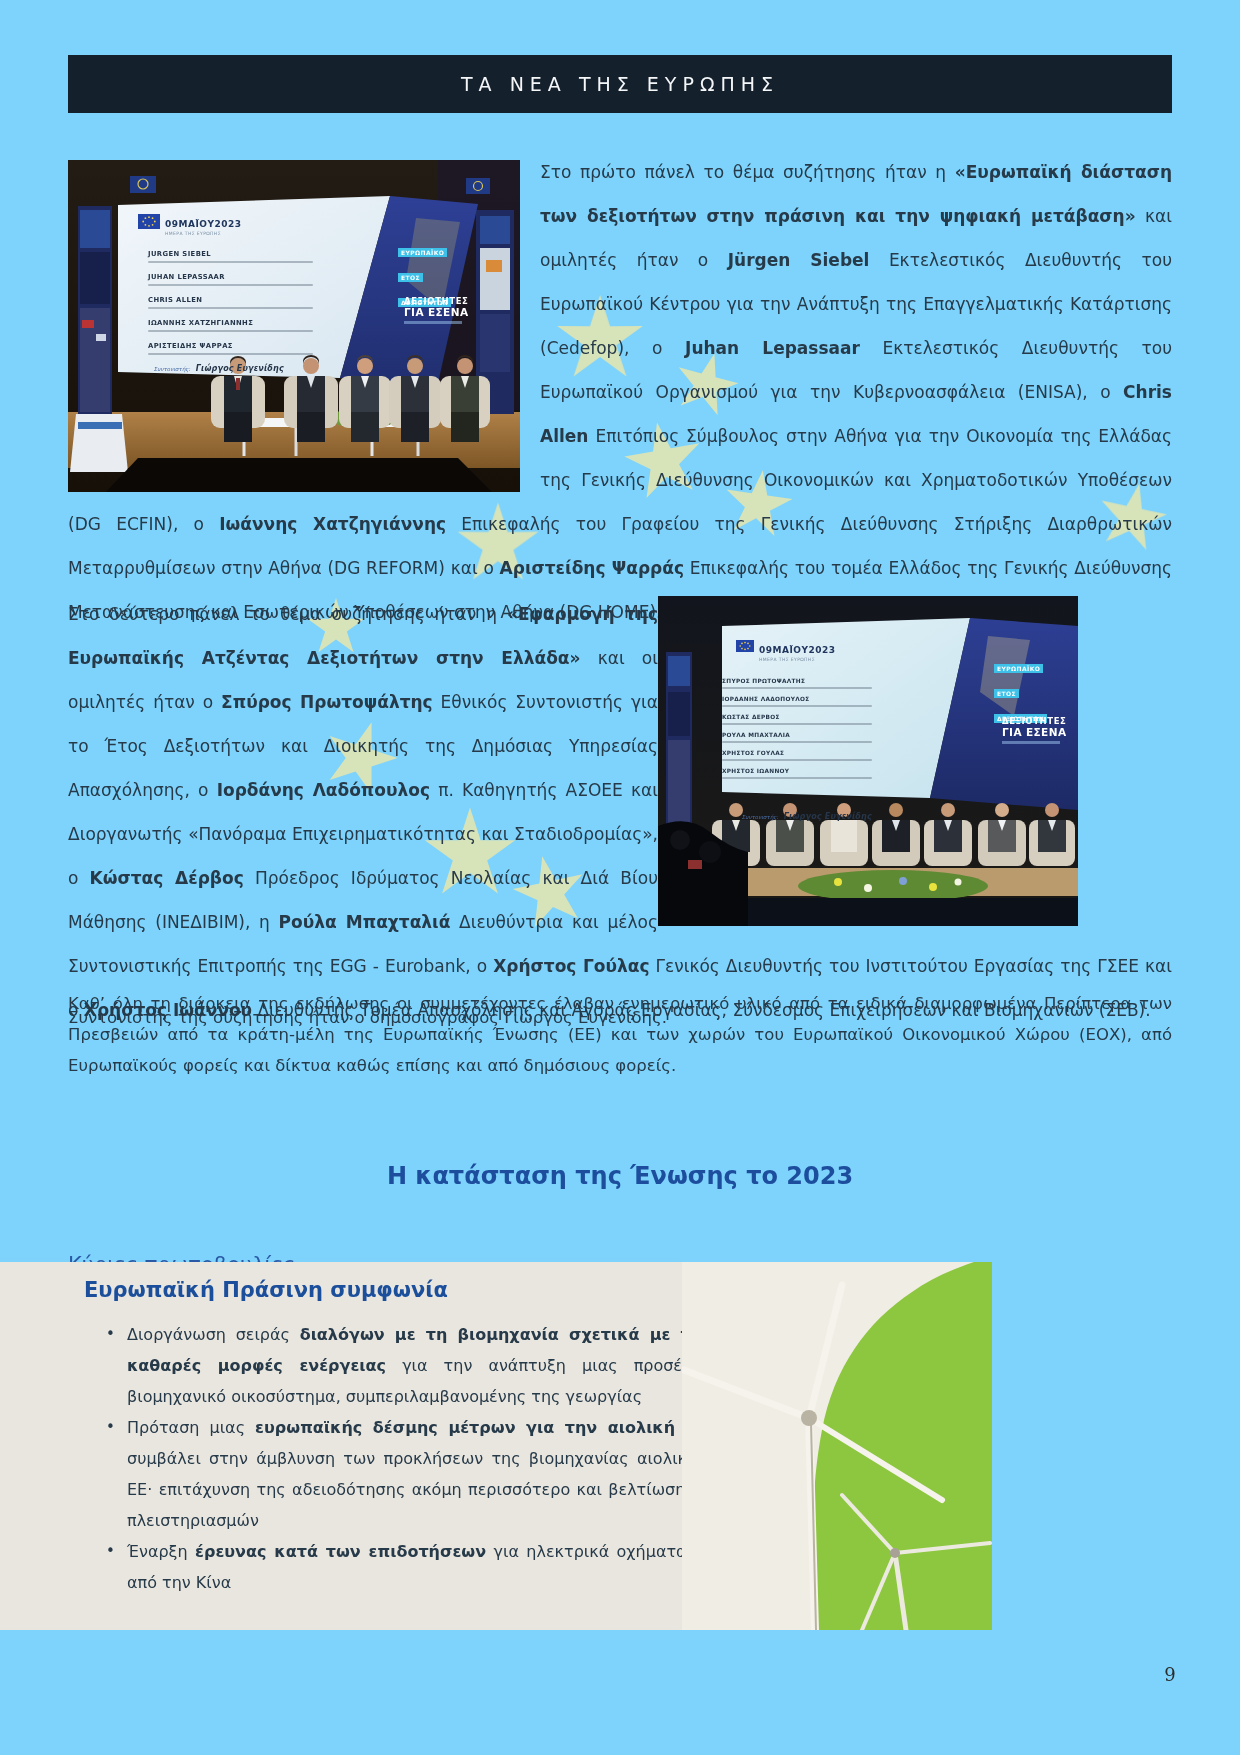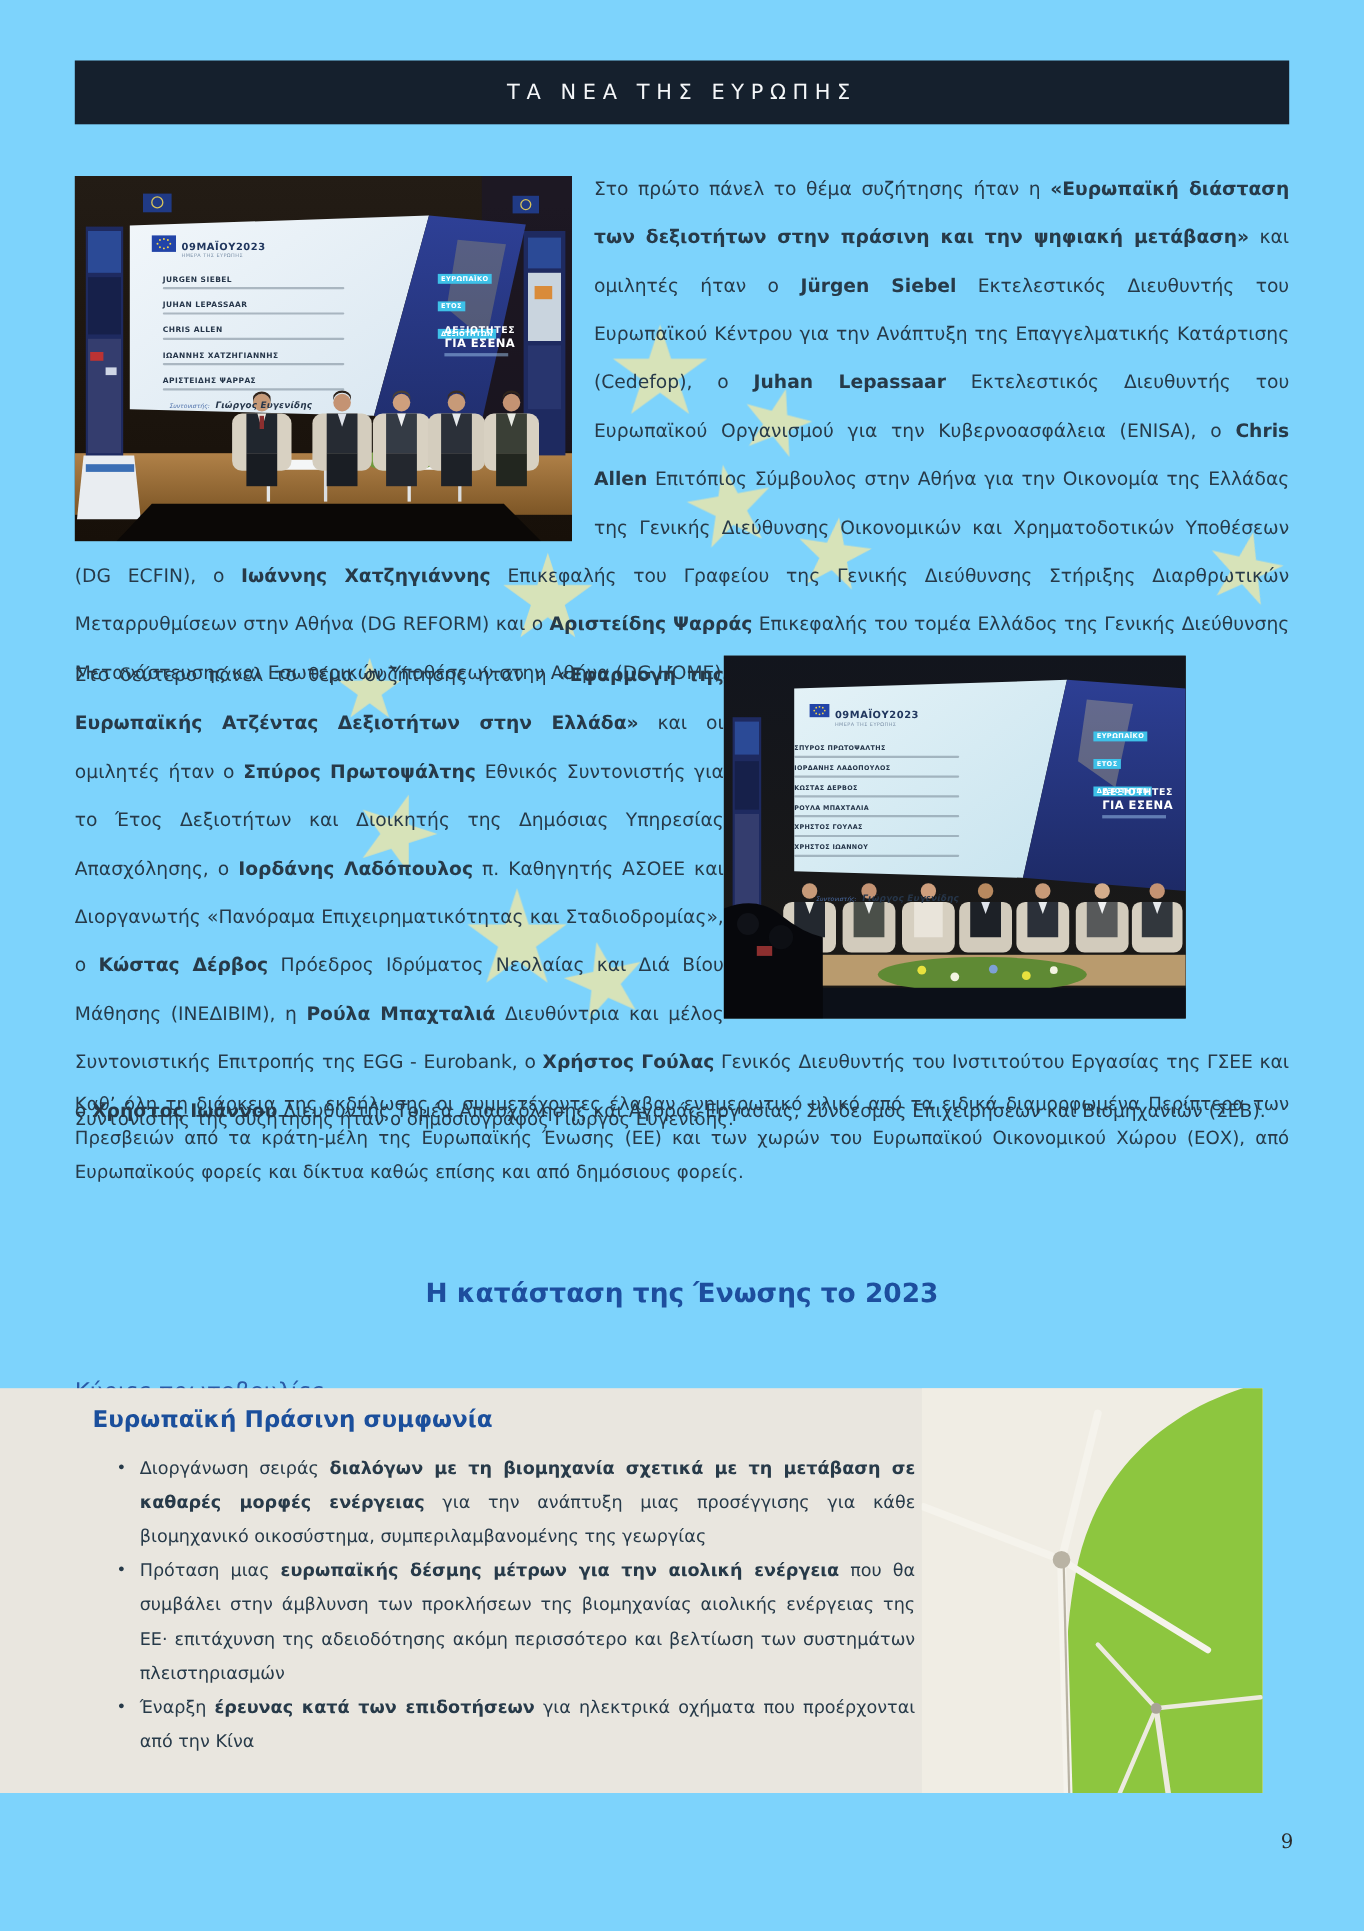--- a/index.html
+++ b/index.html
@@ -50,21 +50,21 @@
   .badge-skill em{display:block;color:#fff;font-style:normal;font-weight:bold;font-size:10.5px;letter-spacing:.4px;}
   .badge-skill::after{content:"";display:block;width:58px;height:3px;background:rgba(160,200,240,.5);margin-top:3px;}
 
   
   .h1{position:absolute;left:68px;top:1146px;width:1104px;text-align:center;
       font-size:24px;font-weight:bold;color:#1d4e9e;}
   .h2{position:absolute;left:68px;top:1236px;width:1104px;
       font-size:21px;font-weight:400;color:#2a5aa6;}
 
   
-  .gd{position:absolute;left:0;top:1262px;width:1148px;height:368px;background:#e9e6df;}
+  .gd{position:absolute;left:0;top:1262px;width:992px;height:368px;background:#e9e6df;}
   .gd-title{position:absolute;left:84px;top:16px;font-size:21px;font-weight:bold;color:#1b4f9c;}
   .gd-list{position:absolute;left:122px;top:52px;width:705px;margin:5px;padding:0;list-style:none;}
   .gd-list li{position:relative;text-align:justify;font-size:16px;line-height:31px;color:#273a49;}
   .gd-list li::before{content:"•";position:absolute;left:-21px;top:0;font-size:15px;color:#273a49;}
   .turbine{position:absolute;right:0;top:0;width:310px;height:368px;}
 
   .pagenum{position:absolute;left:1150px;top:1664px;width:40px;text-align:center;
            font-family:"DejaVu Serif","Liberation Serif",serif;font-size:18px;color:#2b2b2b;}
 </style>
 </head>

